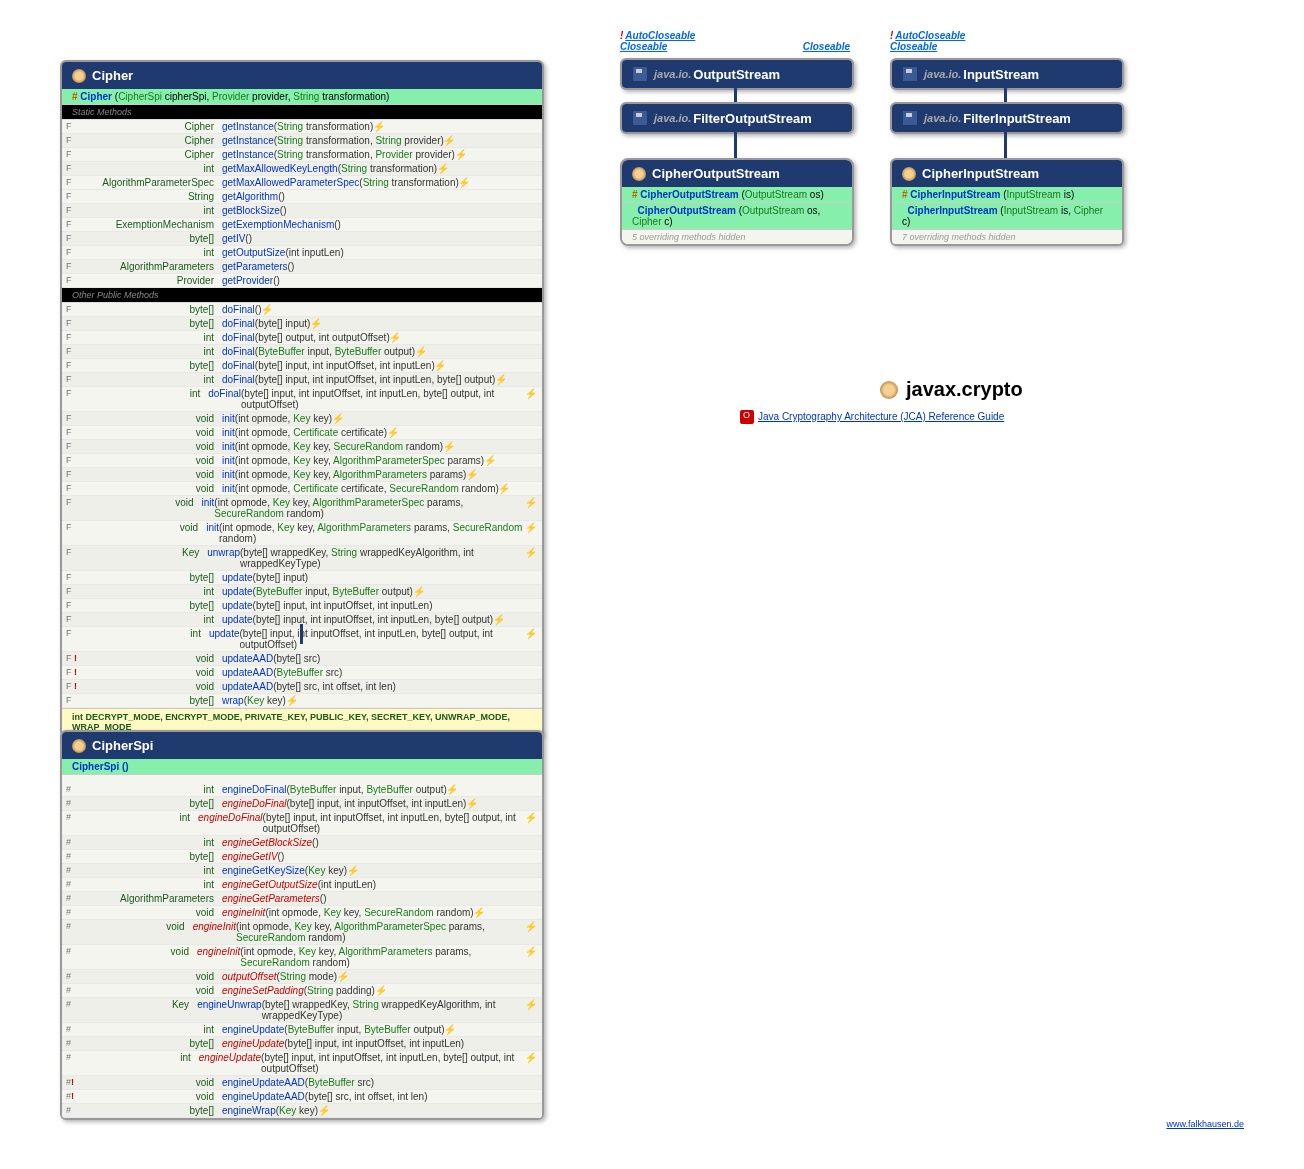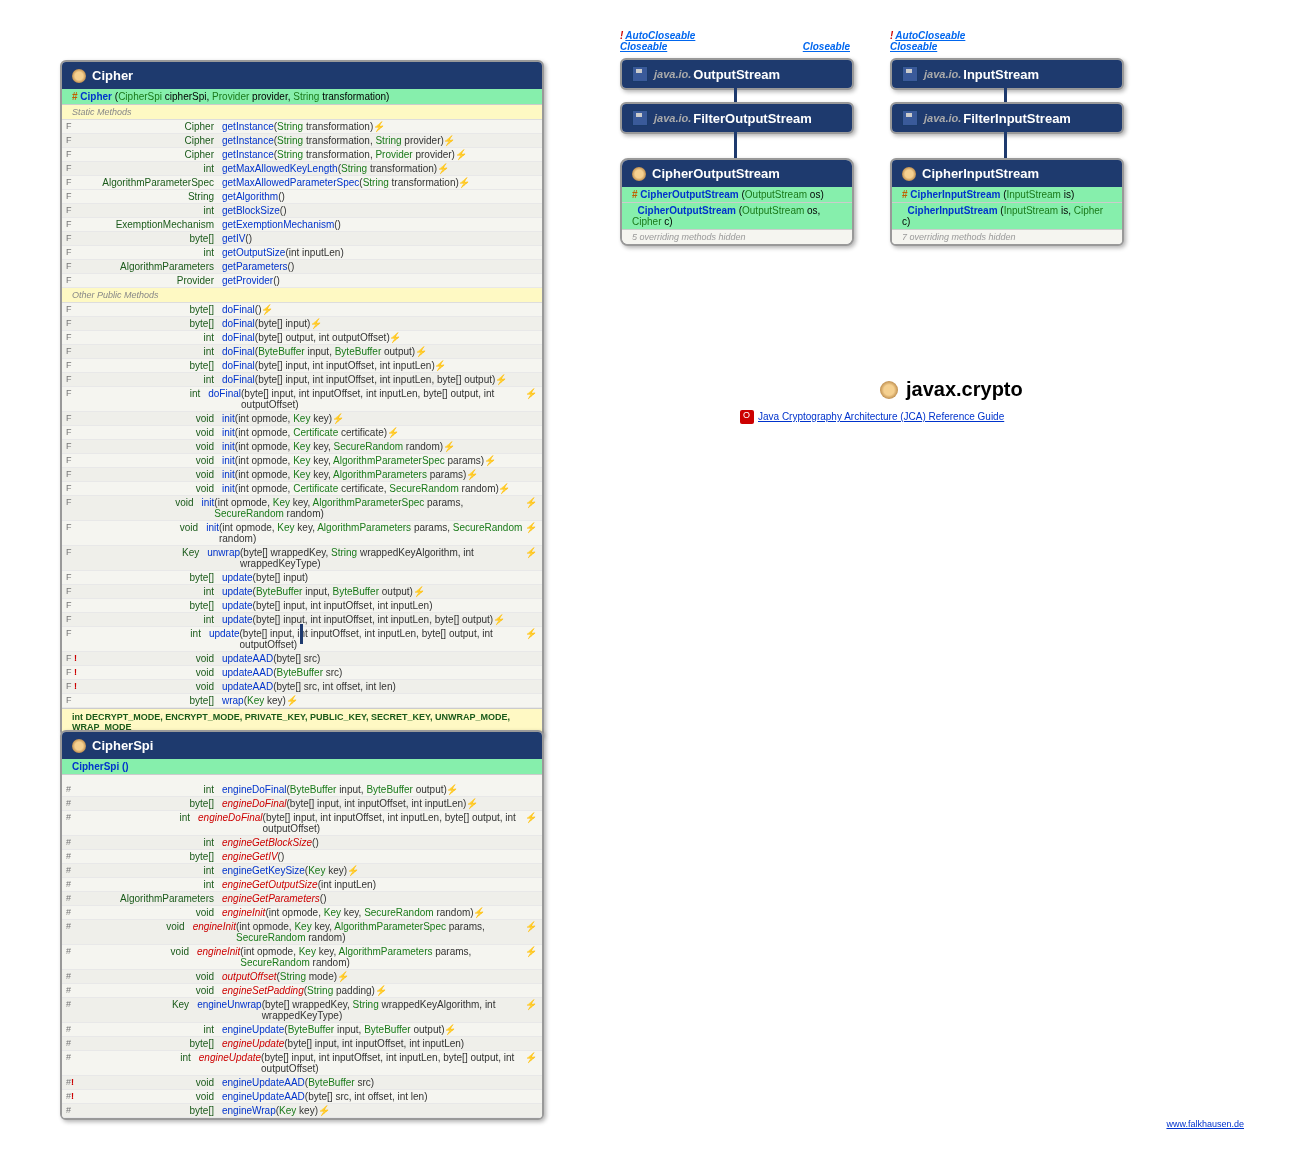--- a/index.html
+++ b/index.html
@@ -4,21 +4,21 @@
 <style>
 body { font-family: Arial, sans-serif; font-size: 10px; background: #fff; margin: 0; padding: 20px; }
 .canvas { position: relative; width: 1264px; height: 1129px; }
 .class-box { border: 2px solid #999; border-radius: 6px; background: #fff; box-shadow: 2px 2px 4px rgba(0,0,0,0.3); position: absolute; overflow: hidden; }
 .class-header { background: #1e3a6e; color: #fff; padding: 6px 10px; font-weight: bold; font-size: 13px; display: flex; align-items: center; }
 .class-icon { width: 14px; height: 14px; background: radial-gradient(circle, #f5d090 40%, #c09050 70%); border-radius: 50%; margin-right: 6px; display: inline-block; }
 .disk-icon { width: 14px; height: 14px; background: #3a5a9a; border: 1px solid #1a3a6a; margin-right: 6px; display: inline-block; position: relative; }
 .disk-icon::after { content: ''; position: absolute; top: 2px; left: 3px; width: 6px; height: 4px; background: #ccc; }
 .constructor-row { background: #86efac; padding: 2px 10px; font-size: 10px; border-bottom: 1px solid #ccc; }
 .method-rows { background: #f5f5f0; }
-.section-label { font-style: italic; color: #888; padding: 2px 10px; font-size: 9px; background: #fef9c3; border-bottom: 1px solid #ddd; }
+.section-label { font-style: italic; color: #888; padding: 2px 10px; font-size: 9px; background: #000000; border-bottom: 1px solid #ddd; }
 .method-row { display: flex; padding: 1px 4px; font-size: 10px; border-bottom: 1px solid #e8e8e8; background: #f5f5f0; }
 .method-row:nth-child(even) { background: #efefea; }
 .modifier { width: 18px; color: #777; font-size: 9px; }
 .return-type { width: 130px; text-align: right; padding-right: 8px; color: #1a5a1a; }
 .method-name { color: #0033cc; font-weight: normal; }
 .method-sig { color: #333; }
 .param-type { color: #1a7a1a; }
 .throws { color: #cc0000; font-weight: bold; }
 .constants-row { background: #fff9c4; padding: 3px 10px; font-size: 9px; color: #1a5a1a; font-weight: bold; border-top: 1px solid #ccc; }
 .hidden-note { font-style: italic; color: #999; padding: 2px 10px; font-size: 9px; background: #f5f5f0; }

